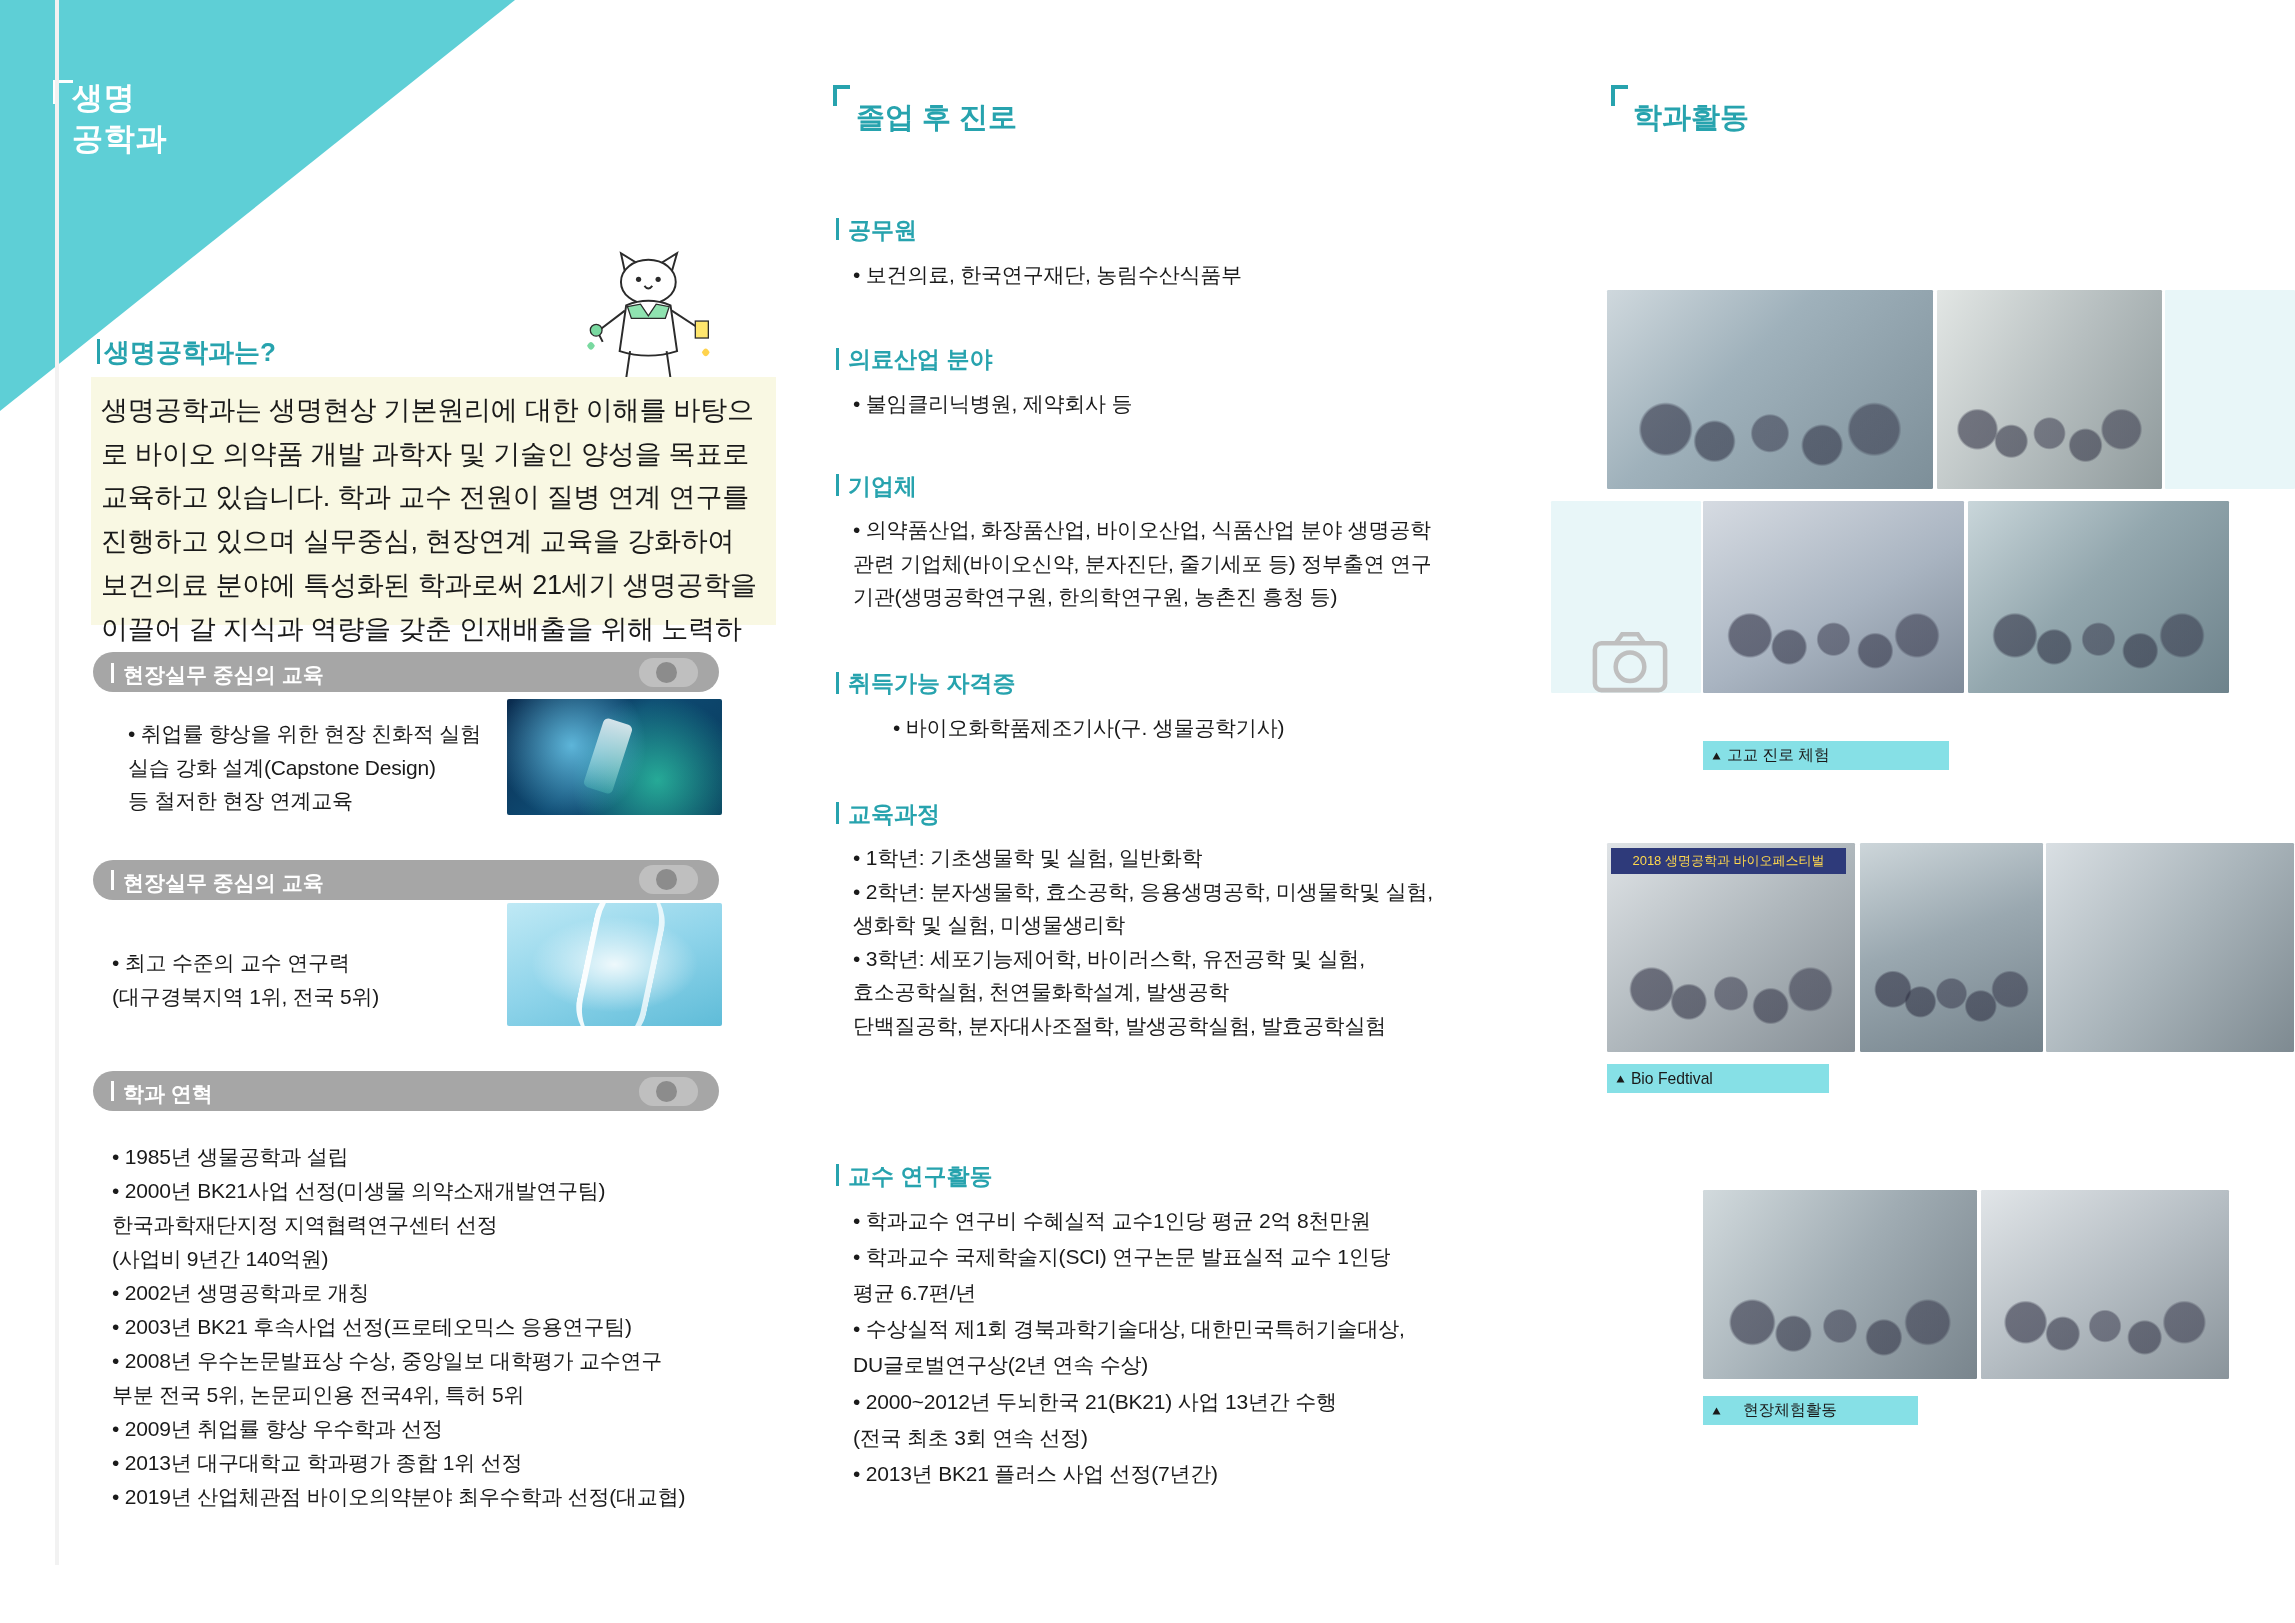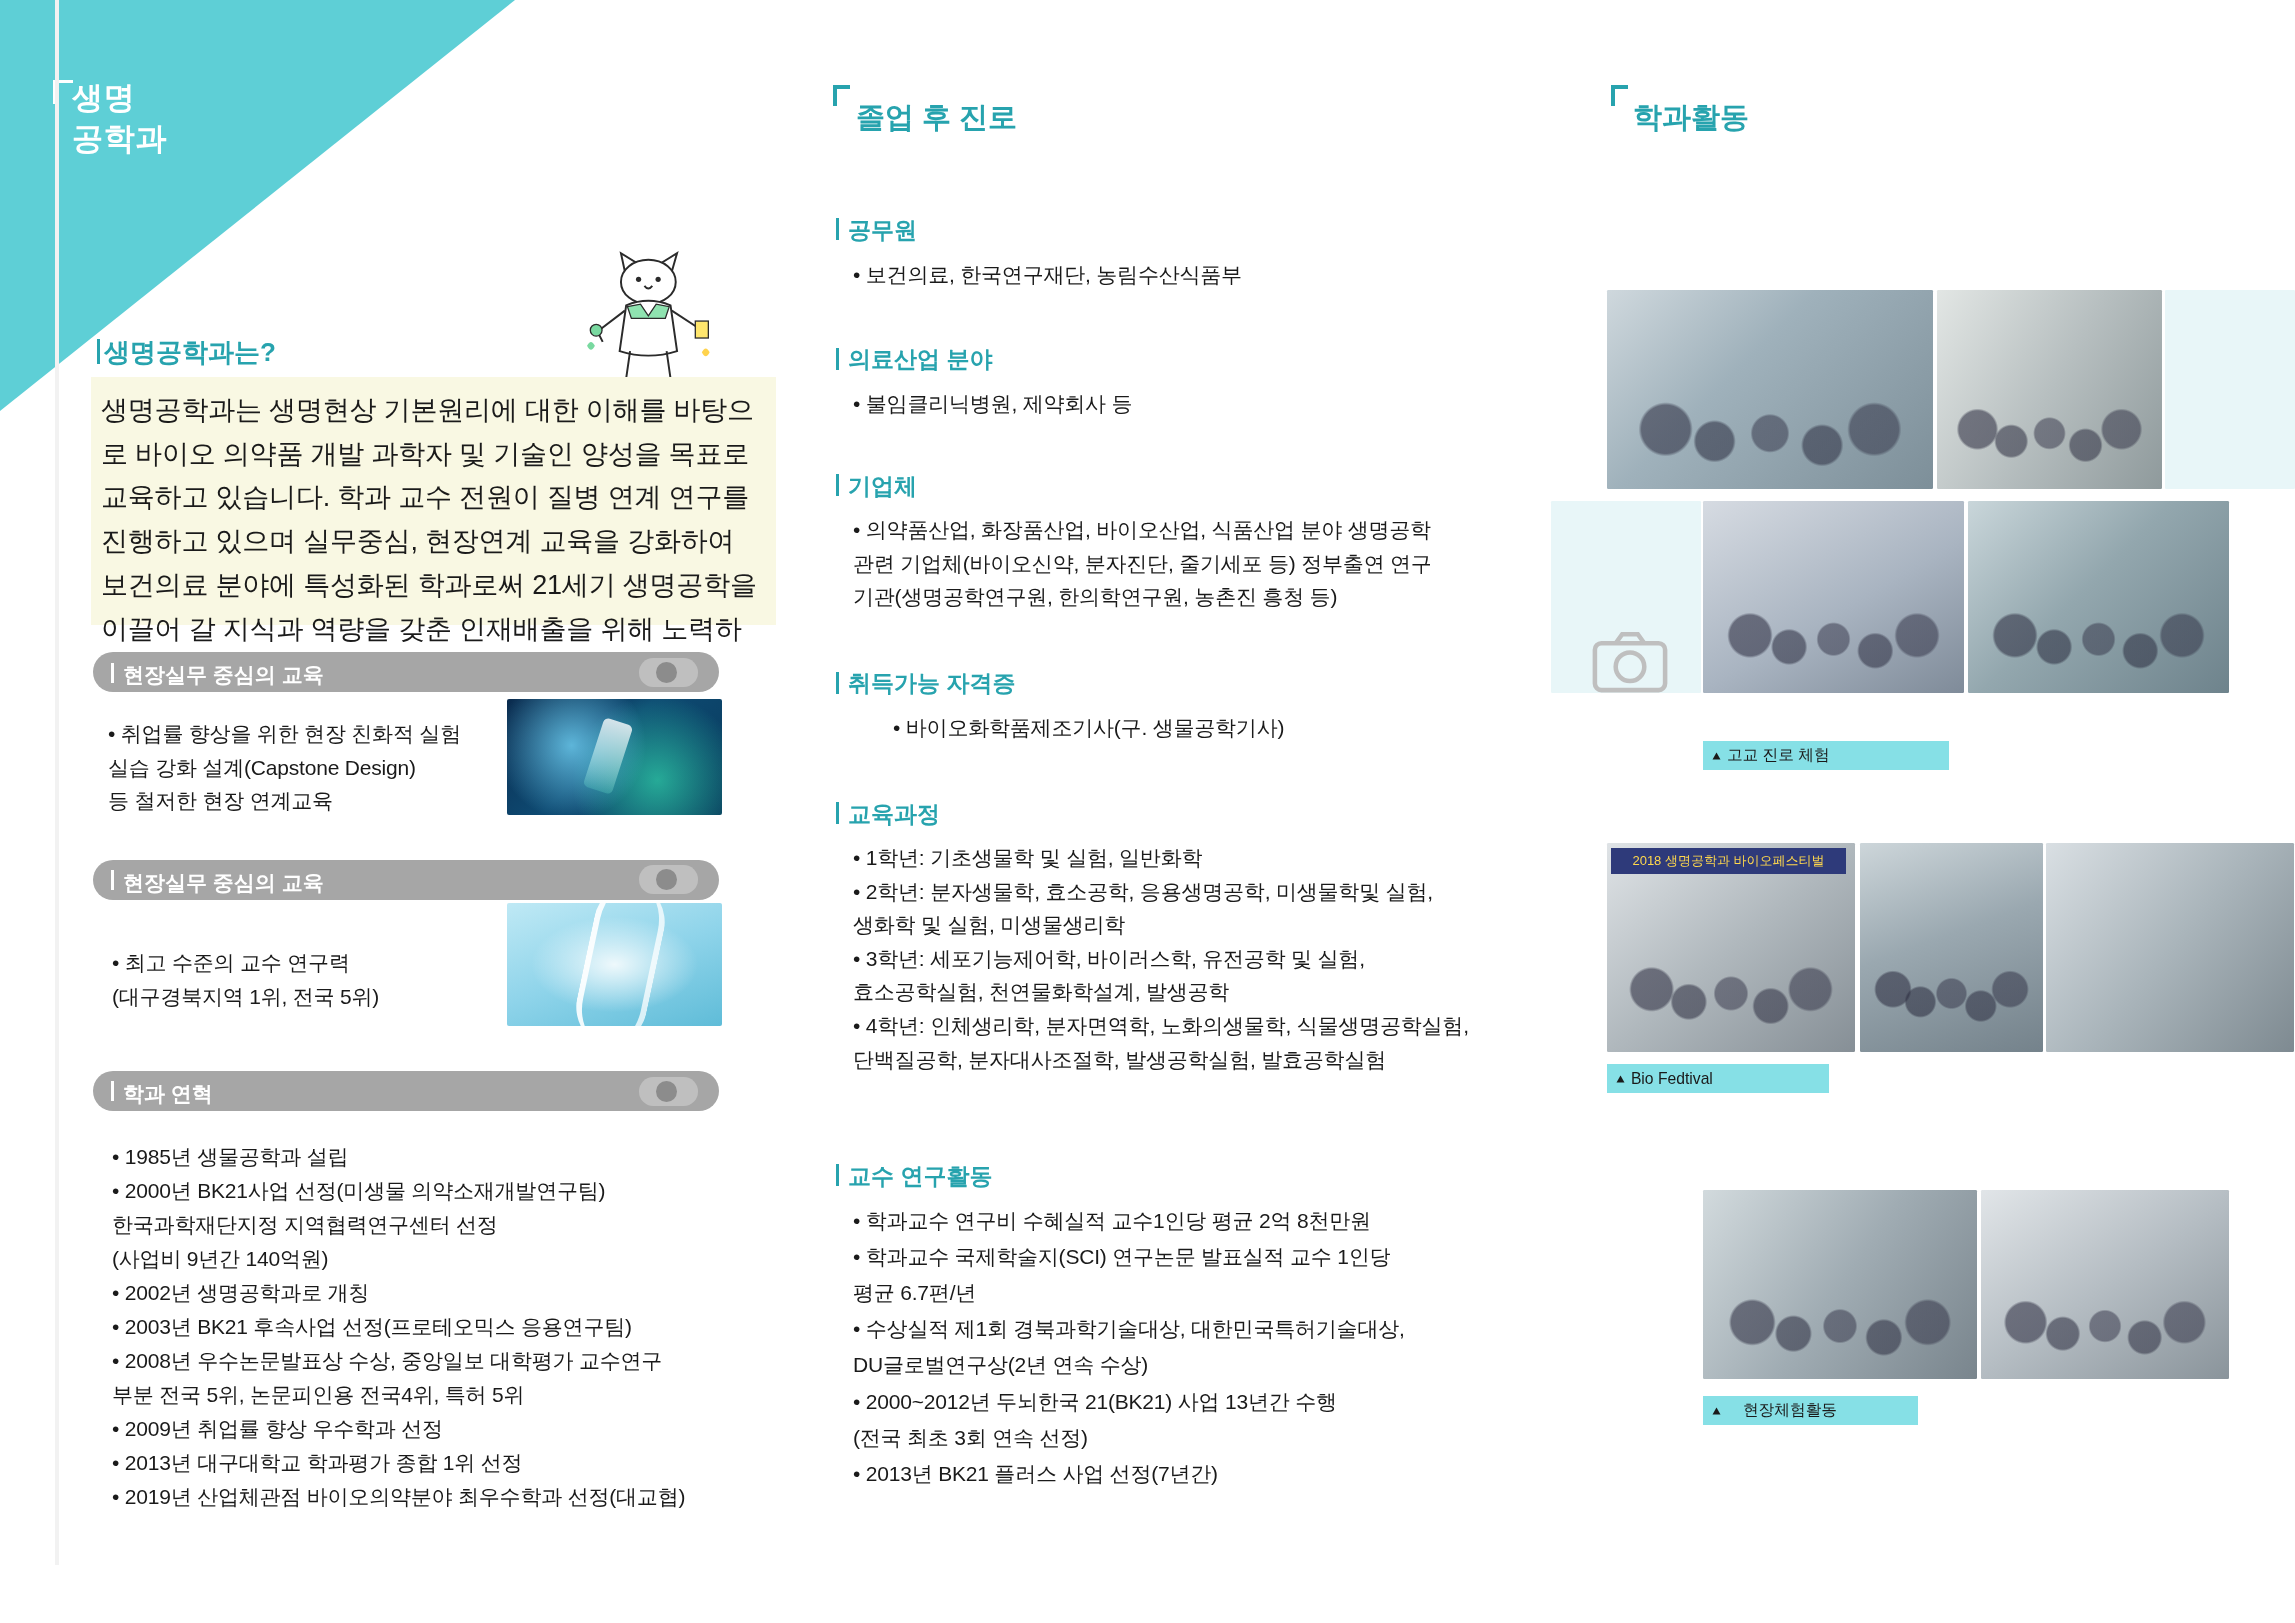--- a/index.html
+++ b/index.html
@@ -322,21 +322,21 @@
   <div class="h-intro-bar"></div>
   <div class="h-intro">생명공학과는?</div>
   <div class="intro-box"></div>
   <div class="intro-text">생명공학과는 생명현상 기본원리에 대한 이해를 바탕으로 바이오 의약품 개발 과학자 및 기술인 양성을 목표로 교육하고 있습니다. 학과 교수 전원이 질병 연계 연구를 진행하고 있으며 실무중심, 현장연계 교육을 강화하여 보건의료 분야에 특성화된 학과로써 21세기 생명공학을 이끌어 갈 지식과 역량을 갖춘 인재배출을 위해 노력하고 있습니다.</div>
 
   <div class="pill" style="top:652px;"></div>
   <div class="pill-bar" style="left:111px; top:663px;"></div>
   <div class="pill-label" style="left:123px; top:661px;">현장실무 중심의 교육</div>
   <div class="pill-eye" style="left:639px; top:658px;"></div>
   <div class="img-lab"></div>
-  <div class="blk" style="left:108px; top:717px; width:404px;">
+  <div class="blk" style="left:128px; top:717px; width:404px;">
     <div>• 취업률 향상을 위한 현장 친화적 실험</div>
     <div>   실습 강화 설계(Capstone Design)</div>
     <div>   등 철저한 현장 연계교육</div>
   </div>
 
   <div class="pill" style="top:860px;"></div>
   <div class="pill-bar" style="left:111px; top:870px;"></div>
   <div class="pill-label" style="left:123px; top:869px;">현장실무 중심의 교육</div>
   <div class="pill-eye" style="left:639px; top:865px;"></div>
   <div class="img-dna"></div>
@@ -393,21 +393,20 @@
   </div>
 
   <div class="c-sub-bar" style="left:836px; top:802px;"></div>
   <div class="c-sub" style="left:848px; top:799px;">교육과정</div>
   <div class="c-body" style="left:853px; top:841px; width:717px;">
     <div>• 1학년: 기초생물학 및 실험, 일반화학</div>
     <div>• 2학년: 분자생물학, 효소공학, 응용생명공학, 미생물학및 실험,</div>
     <div>             생화학 및 실험, 미생물생리학</div>
     <div>• 3학년: 세포기능제어학, 바이러스학, 유전공학 및 실험,</div>
     <div>             효소공학실험, 천연물화학설계, 발생공학</div>
-    <div>• 4학년: 인체생리학, 분자면역학, 노화의생물학, 식물생명공학실험,</div>
     <div>             단백질공학, 분자대사조절학, 발생공학실험, 발효공학실험</div>
     <div></div>
   </div>
 
   <div class="c-sub-bar" style="left:836px; top:1164px;"></div>
   <div class="c-sub" style="left:848px; top:1161px;">교수 연구활동</div>
   <div class="c-body" style="left:853px; top:1203px; width:717px; line-height:1.72;">
     <div>• 학과교수 연구비 수혜실적 교수1인당 평균 2억 8천만원</div>
     <div>• 학과교수 국제학술지(SCI) 연구논문 발표실적 교수 1인당</div>
     <div>   평균 6.7편/년</div>

